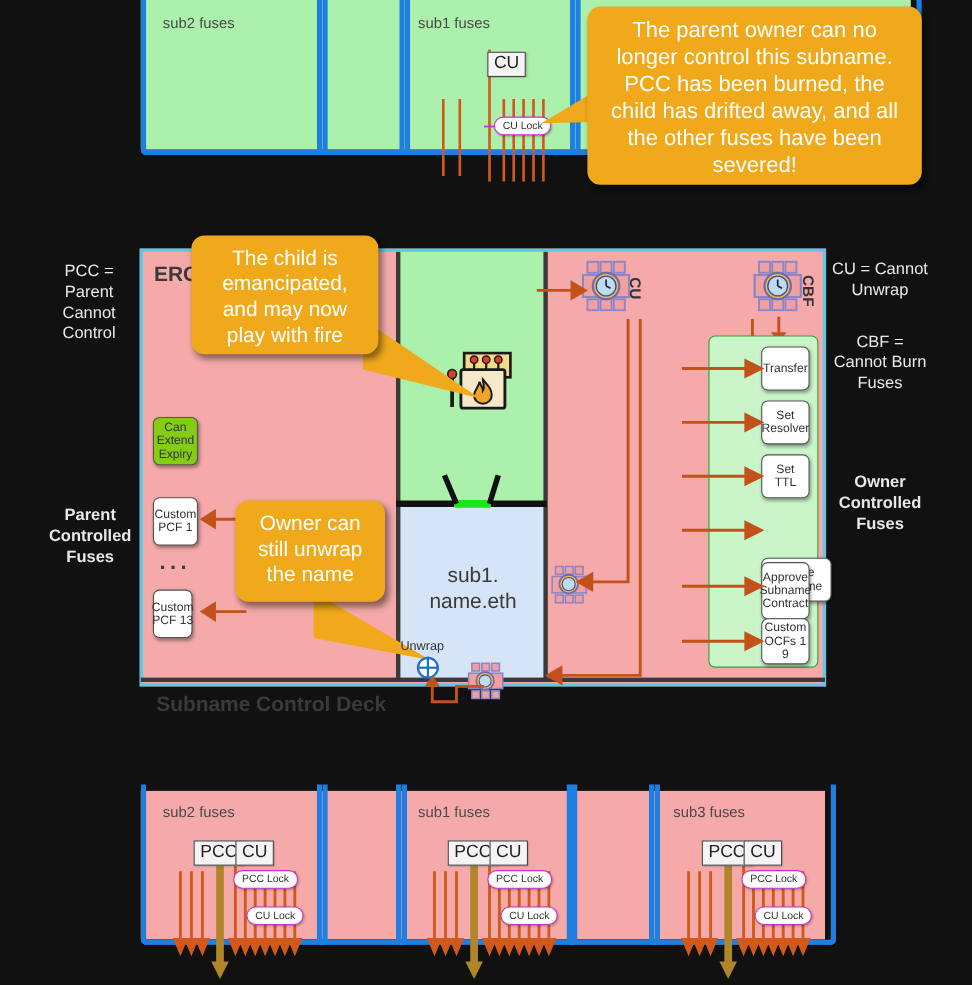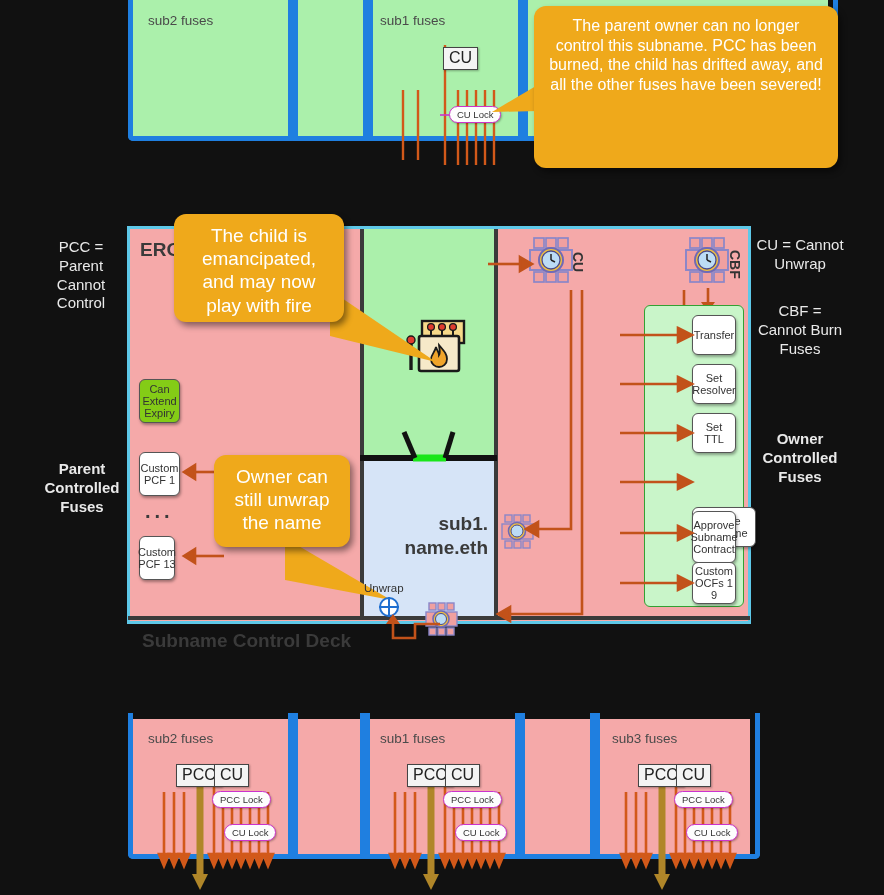--- a/index.html
+++ b/index.html
@@ -19,21 +19,21 @@
   
   .fusebox{position:absolute;background:#ffffff;border:1.6px solid #555;border-radius:6px;
            box-shadow:1px 2px 3px rgba(0,0,0,.35);
            display:flex;align-items:center;justify-content:center;text-align:center;
            font-size:11px;line-height:1.12;color:#333;padding:10px;box-sizing:border-box;}
   .fusebox.orange{background:#84cc16;border-color:#555;}
   .ocf-group{position:absolute;background:#c9f5c9;border:1.6px solid #33a033;border-radius:6px;}
   
   .callout{position:absolute;background:#efa91b;color:#fff;border-radius:12px;
            box-shadow:3px 4px 6px rgba(0,0,0,.45);
-           text-align:center;font-size:16px;line-height:1.22;padding:10px 14px;box-sizing:border-box;}
+           text-align:center;font-size:20px;line-height:1.22;padding:10px 14px;box-sizing:border-box;}
   .callout.sm{font-size:19px;}
   
   .chip{position:absolute;background:#f4f4f4;border:1.4px solid #444;
         font-size:16px;color:#222;padding:1px 5px 2px;box-shadow:1px 1px 2px rgba(0,0,0,.3);}
   .lock{position:absolute;background:#fdfdfd;border:1.7px solid #cc33cc;border-radius:11px;
         font-size:9.5px;color:#333;padding:2px 7px;white-space:nowrap;
         box-shadow:1px 1px 2px rgba(0,0,0,.28);}
   .side-label{position:absolute;text-align:center;color:#e9e9e9;font-size:15px;line-height:1.25;}
   .side-label.bold{font-weight:bold;}
   svg{display:block;overflow:visible;}
@@ -136,21 +136,21 @@
     <line x1="42" y1="96" x2="13" y2="96"></line>
       <polygon points="13,89 2,96 13,103"></polygon>
   </g>
 </svg>
 
 <svg class="abs" style="left:285px;top:538px;" width="115" height="70">
   <polygon points="0,0 0,42 106,62" fill="#efa91b"></polygon>
 </svg>
 <div class="callout sm" style="left:214px;top:455px;width:136px;height:92px;">Owner can still unwrap the name</div>
 
-<div class="abs" style="left:372px;top:512px;width:116px;text-align:right;font-size:19px;font-weight:bold;color:#3a3a3a;line-height:1.25;">sub1. name.eth</div>
+<div class="abs" style="left:372px;top:512px;width:116px;text-align:center;font-size:19px;font-weight:normal;color:#3a3a3a;line-height:1.25;">sub1. name.eth</div>
 
 <div class="abs" style="left:364px;top:582px;font-size:11.5px;color:#333;">Unwrap</div>
 <svg class="abs" style="left:378px;top:596px;" width="22" height="22">
   <circle cx="11" cy="11" r="9" fill="#ffffff" stroke="#1f6fd0" stroke-width="2"></circle>
   <line x1="11" y1="1" x2="11" y2="21" stroke="#1f6fd0" stroke-width="2"></line>
   <line x1="1" y1="11" x2="21" y2="11" stroke="#1f6fd0" stroke-width="2"></line>
 </svg>
 
 <svg class="abs" style="left:528px;top:234px;" width="48" height="56">
   <g fill="#f0a0a0" stroke="#8a86c8" stroke-width="1.7">

